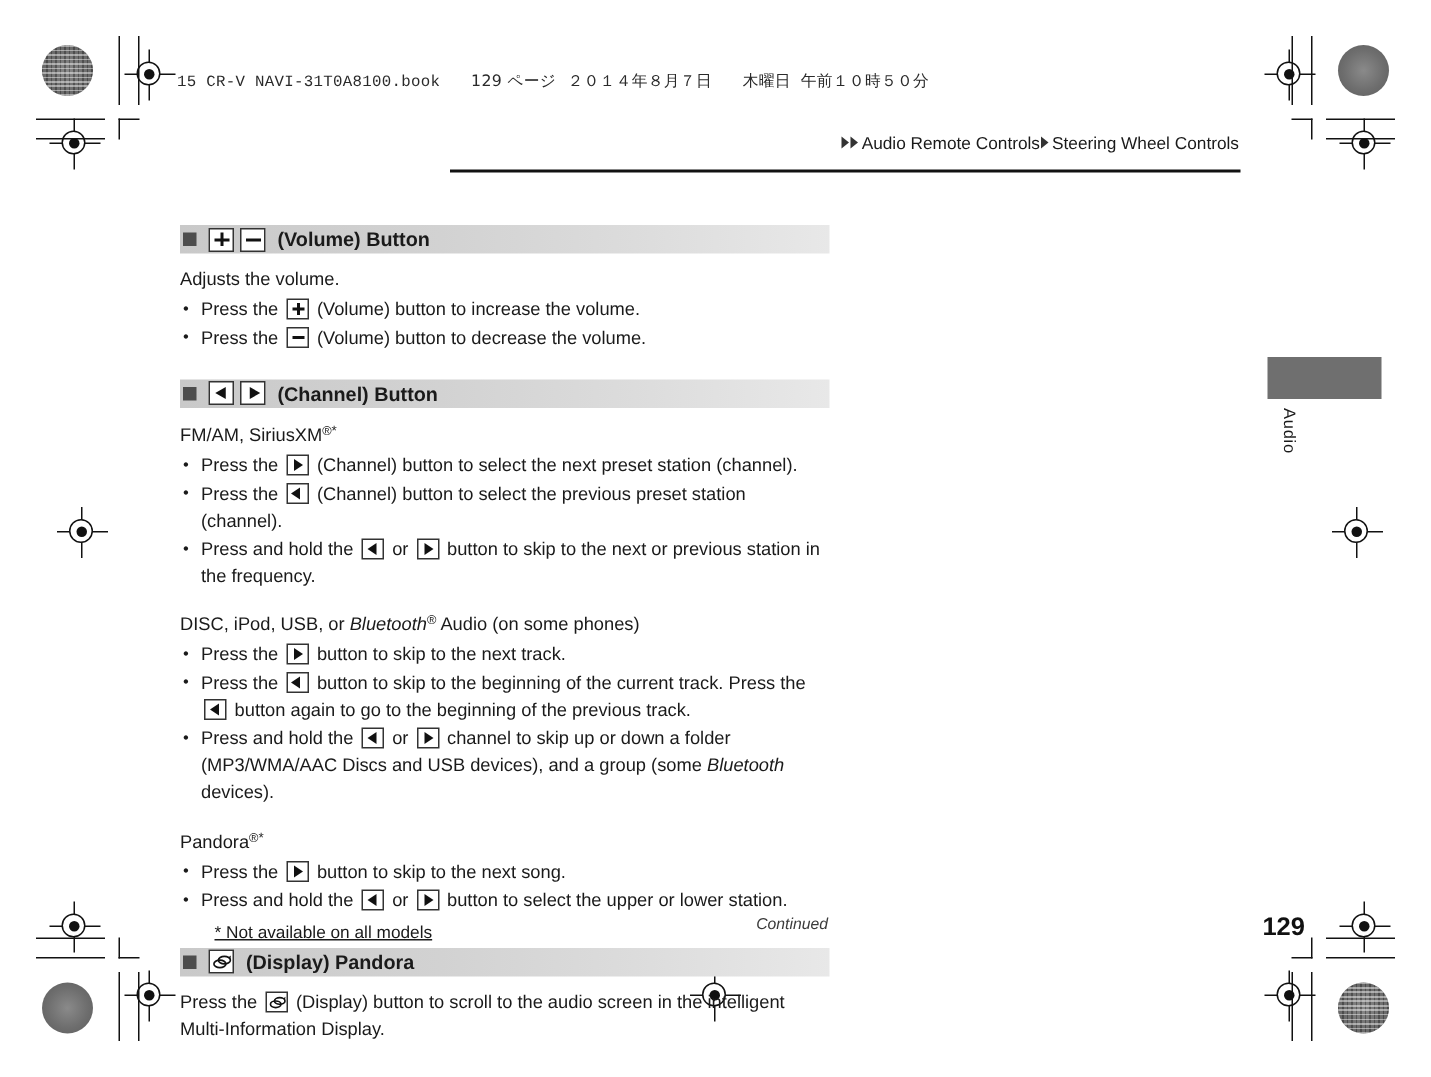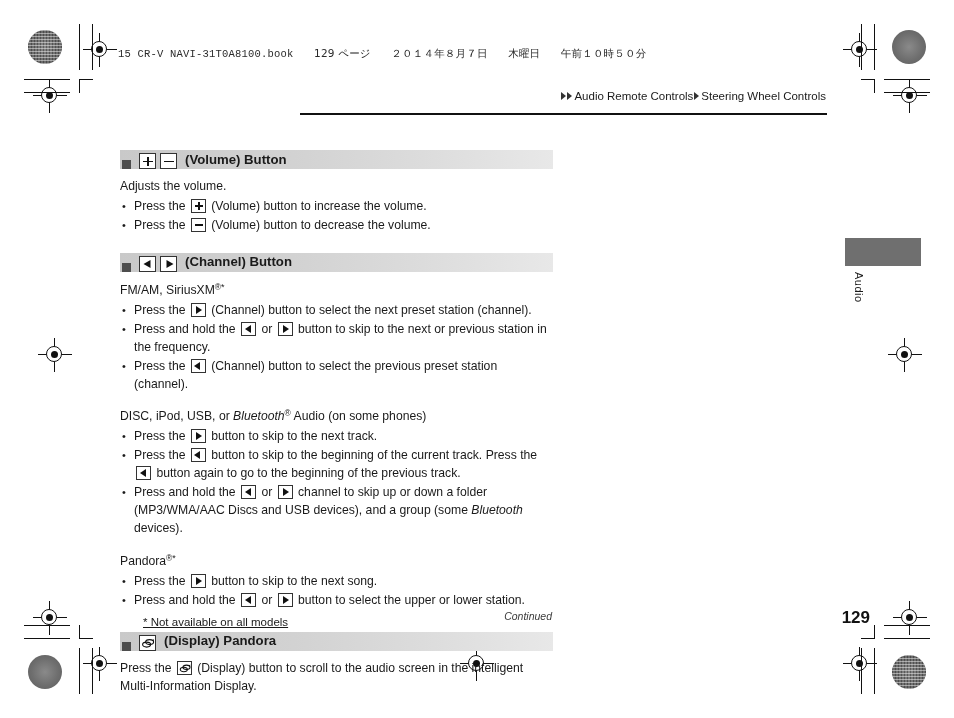--- a/index.html
+++ b/index.html
@@ -119,21 +119,21 @@
     line-height: 1.47;
     color: #1a1a1a;
   }
 
   .sec-bar {
     position: relative;
     height: 19px;
     background: linear-gradient(to right, #c9c9c9 0%, #d2d2d2 40%, #dcdcdc 70%, #e8e8e8 100%);
     margin-bottom: 9px;
     display: flex;
-    align-items: flex-end;
+    align-items: center;
     padding-left: 2px;
     box-sizing: border-box;
   }
   .sec-bar.gap-top { margin-top: 18px; }
   .sq {
     width: 9px; height: 9px;
     background: #4d4d4d;
     display: inline-block;
     margin-right: 6px;
     flex: none;
@@ -375,23 +375,23 @@
     <i style="left:24px; top:34px; width:1.2px; height:46px;"></i>
     <i style="left:34px; top:11px; width:46px; height:1.2px;"></i>
     <i style="left:34px; top:24px; width:46px; height:1.2px;"></i>
     <i style="left:11px; top:24px; width:14px; height:1.2px;"></i>
     <i style="left:24px; top:11px; width:1.2px; height:14px;"></i>
   </div>
 
   <div class="slug">
     <span>15 CR-V NAVI-31T0A8100.book</span>
     <span class="jp" style="margin-left:14px;">129 ページ</span>
-    <span class="jp" style="margin-left:14px;">２０１４年８月７日</span>
+    <span class="jp" style="margin-left:1px;">２０１４年８月７日</span>
     <span class="jp" style="margin-left:14px;">木曜日</span>
-    <span class="jp" style="margin-left:14px;font-family:Liberation Mono, monospace;">午前１０時５０分</span>
+    <span class="jp" style="font-family:Liberation Mono, monospace;">午前１０時５０分</span>
   </div>
 
   <div class="breadcrumb">
     <span class="tri"></span><span class="tri"></span><span class="seg">Audio Remote Controls</span><span class="tri"></span><span class="seg">Steering Wheel Controls</span>
   </div>
   <div class="rule"></div>
 
   <div class="content">
 
     <div class="sec-bar">
@@ -426,24 +426,24 @@
     </div>
 
     <div class="para">
       <span>FM/AM, SiriusXM</span><span class="sup">®</span><span class="ast">*</span>
     </div>
 
     <div class="li">
       <span>Press the </span><span class="key k-sm"><span class="arr right"></span></span><span> (Channel) button to select the next preset station (channel).</span>
     </div>
     <div class="li">
+      <span>Press the </span><span class="key k-sm"><span class="arr left"></span></span><span> (Channel) button to select the previous preset station (channel).</span>
+    </div>
+    <div class="li">
       <span>Press and hold the </span><span class="key k-sm"><span class="arr left"></span></span><span> or </span><span class="key k-sm"><span class="arr right"></span></span><span> button to skip to the next or previous station in the frequency.</span>
-    </div>
-    <div class="li">
-      <span>Press the </span><span class="key k-sm"><span class="arr left"></span></span><span> (Channel) button to select the previous preset station (channel).</span>
     </div>
 
     <div class="para sub">
       <span>DISC, iPod, USB, or </span><span class="it">Bluetooth</span><span class="sup">®</span><span> Audio (on some phones)</span>
     </div>
 
     <div class="li">
       <span>Press the </span><span class="key k-sm"><span class="arr right"></span></span><span> button to skip to the next track.</span>
     </div>
     <div class="li">

